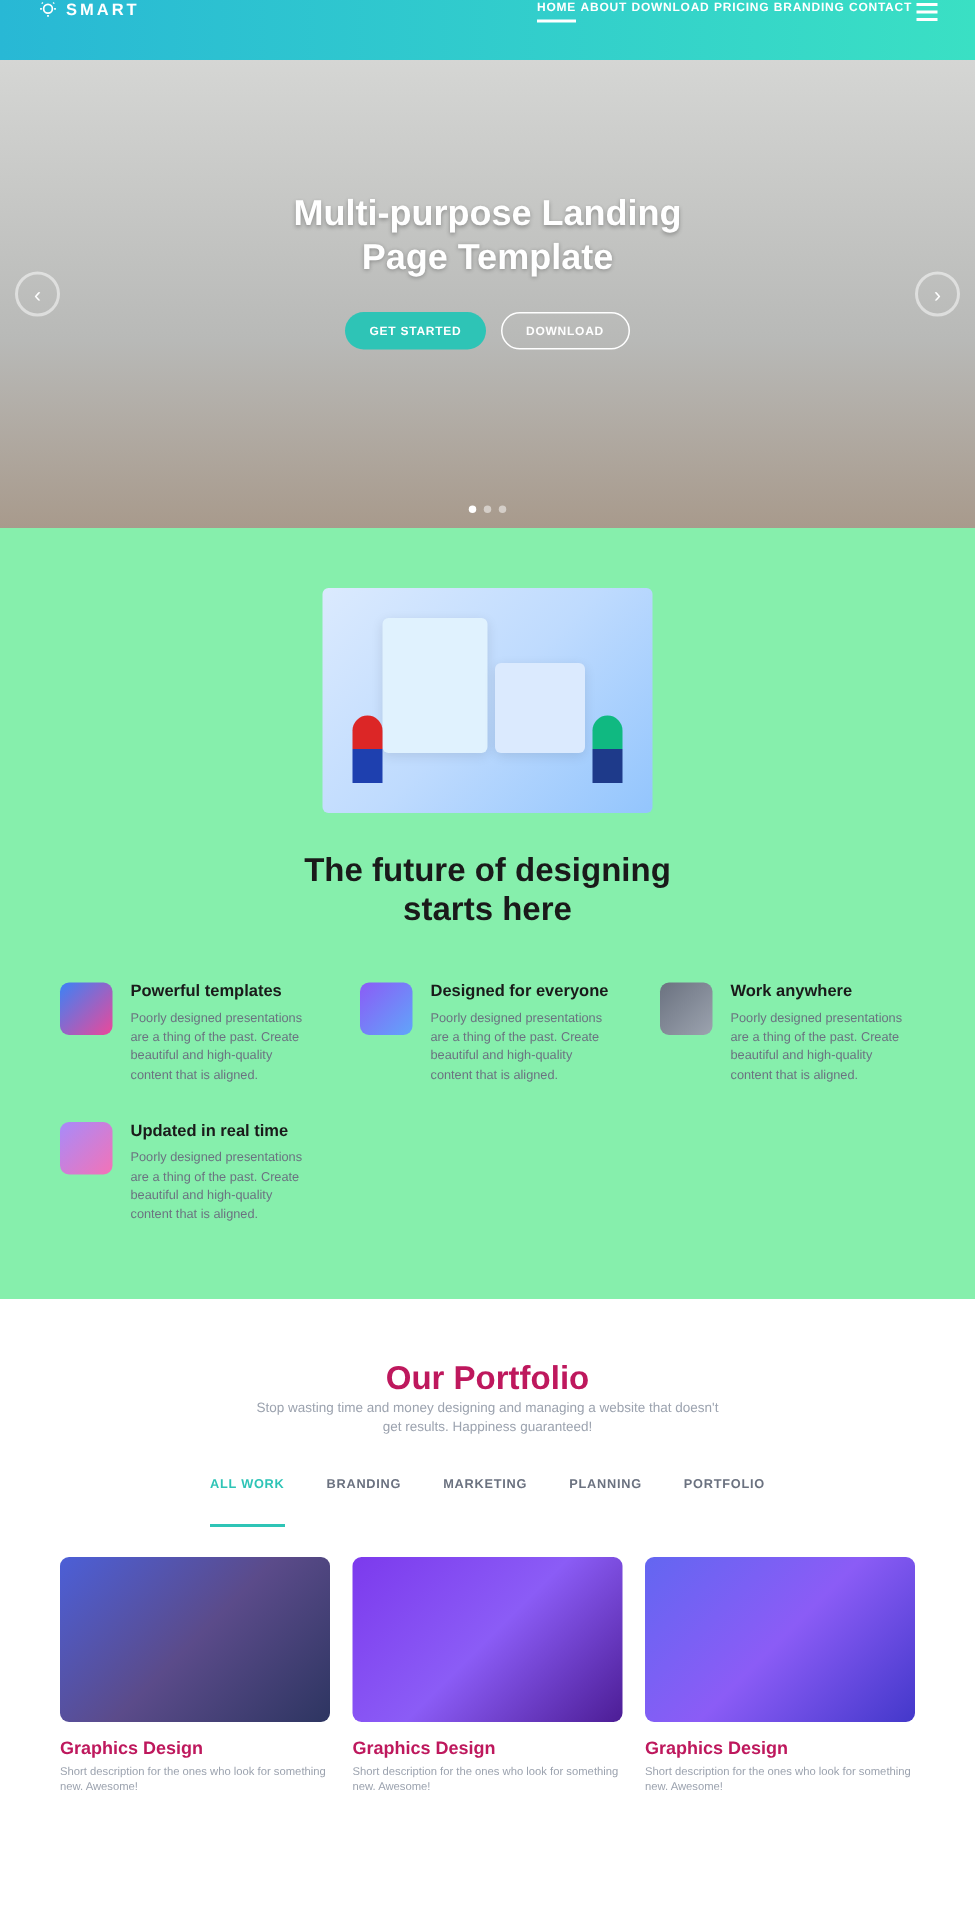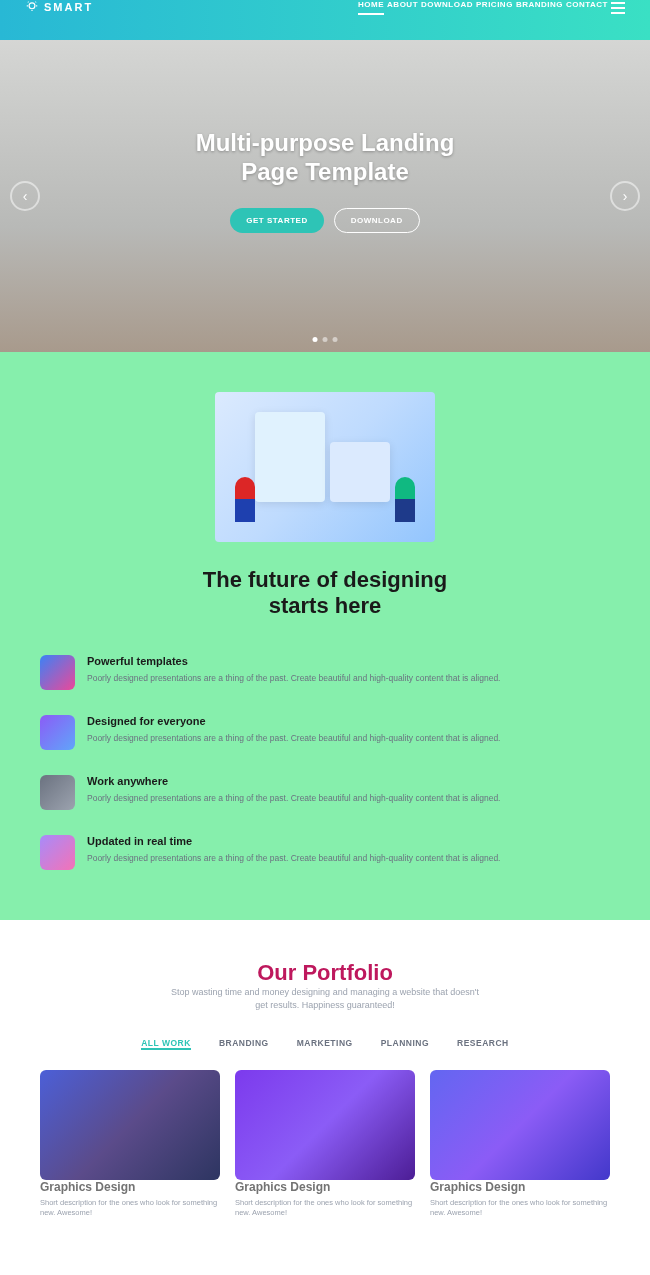--- a/index.html
+++ b/index.html
@@ -28,42 +28,42 @@
 .features{background:#86efac;padding:40px 40px 50px}
 .illustration{width:220px;height:150px;margin:0 auto 25px;background:linear-gradient(135deg,#dbeafe 0%,#bfdbfe 50%,#93c5fd 100%);border-radius:4px;position:relative;display:flex;align-items:center;justify-content:center}
 .illus-box{position:absolute;background:#fff;border-radius:4px;box-shadow:0 2px 8px rgba(0,0,0,0.1)}
 .illus-1{width:70px;height:90px;top:20px;left:40px;background:#e0f2fe}
 .illus-2{width:60px;height:60px;top:50px;right:45px;background:#dbeafe}
 .person{position:absolute;width:20px;height:45px;border-radius:10px 10px 0 0}
 .person.p1{left:20px;bottom:20px;background:linear-gradient(180deg,#dc2626 50%,#1e40af 50%)}
 .person.p2{right:20px;bottom:20px;background:linear-gradient(180deg,#10b981 50%,#1e3a8a 50%)}
 .features-title{text-align:center;font-size:22px;font-weight:800;color:#1a1a1a;line-height:1.2}
 .features-sub{text-align:center;font-size:10px;color:#6b7280;margin-top:12px;max-width:300px;margin-left:auto;margin-right:auto;line-height:1.5}
-.features-grid{display:grid;grid-template-columns:1fr;gap:25px 30px;margin-top:35px}
+.features-grid{display:grid;grid-template-columns:1fr 1fr 1fr;gap:25px 30px;margin-top:35px}
 .feature{display:flex;gap:12px}
 .feature-icon{width:35px;height:35px;flex-shrink:0;border-radius:6px;display:flex;align-items:center;justify-content:center}
 .fi-1{background:linear-gradient(135deg,#3b82f6,#ec4899)}
 .fi-2{background:linear-gradient(135deg,#8b5cf6,#60a5fa)}
 .fi-3{background:linear-gradient(135deg,#6b7280,#9ca3af)}
 .fi-4{background:linear-gradient(135deg,#a78bfa,#f472b6)}
 .feature-title{font-size:11px;font-weight:700;color:#1a1a1a;margin-bottom:5px}
 .feature-desc{font-size:8.5px;color:#6b7280;line-height:1.5}
 .portfolio{background:#fff;padding:40px 40px 30px}
 .portfolio-title{text-align:center;font-size:22px;font-weight:800;color:#be185d}
 .portfolio-sub{text-align:center;font-size:9px;color:#9ca3af;max-width:320px;margin-left:auto;margin-right:auto;line-height:1.5}
 .tabs{display:flex;justify-content:center;gap:28px;margin-top:25px}
-.tab{font-size:8.5px;font-weight:700;color:#6b7280;letter-spacing:0.5px;cursor:pointer;padding-bottom:0;border-bottom:2px solid transparent}
+.tab{font-size:8.5px;font-weight:700;color:#6b7280;letter-spacing:0.5px;cursor:pointer;padding-bottom:22px;border-bottom:2px solid transparent}
 .tab.active{color:#2ec4b6;border-bottom:2px solid #2ec4b6}
 .portfolio-grid{display:grid;grid-template-columns:repeat(3,1fr);gap:15px;margin-top:20px}
 .portfolio-item{}
 .portfolio-img{width:100%;height:110px;border-radius:6px}
 .pi-1{background:linear-gradient(135deg,#4c5fd7 0%,#5b4b8a 50%,#2d3561 100%)}
 .pi-2{background:linear-gradient(135deg,#7c3aed 0%,#8b5cf6 50%,#4c1d95 100%)}
 .pi-3{background:linear-gradient(135deg,#6366f1 0%,#8b5cf6 50%,#4338ca 100%)}
-.portfolio-item-title{font-size:12px;font-weight:700;color:#737373;margin-top:0}
+.portfolio-item-title{font-size:12px;font-weight:700;color:#be185d;margin-top:10px}
 .portfolio-item-desc{font-size:7.5px;color:#9ca3af;margin-top:4px;line-height:1.4}
 </style>
 </head>
 <body>
 
 <header class="header">
   <div class="logo">
     <svg width="14" height="14" viewBox="0 0 24 24" fill="none" stroke="#fff" stroke-width="2">
         <circle cx="12" cy="10" r="5"></circle>
         <line x1="12" y1="17" x2="12" y2="19"></line>
@@ -154,21 +154,21 @@
 </section>
 
 <section class="portfolio">
   <h2 class="portfolio-title">Our Portfolio</h2>
   <p class="portfolio-sub">Stop wasting time and money designing and managing a website that doesn't get results. Happiness guaranteed!</p>
   <div class="tabs">
     <a class="tab active">ALL WORK</a>
     <a class="tab">BRANDING</a>
     <a class="tab">MARKETING</a>
     <a class="tab">PLANNING</a>
-    <a class="tab">RESEARCH</a>
+    <a class="tab">PORTFOLIO</a>
   </div>
   <div class="portfolio-grid">
     <div class="portfolio-item">
       <div class="portfolio-img pi-1"></div>
       <div class="portfolio-item-title">Graphics Design</div>
       <div class="portfolio-item-desc">Short description for the ones who look for something new. Awesome!</div>
     </div>
     <div class="portfolio-item">
       <div class="portfolio-img pi-2"></div>
       <div class="portfolio-item-title">Graphics Design</div>

